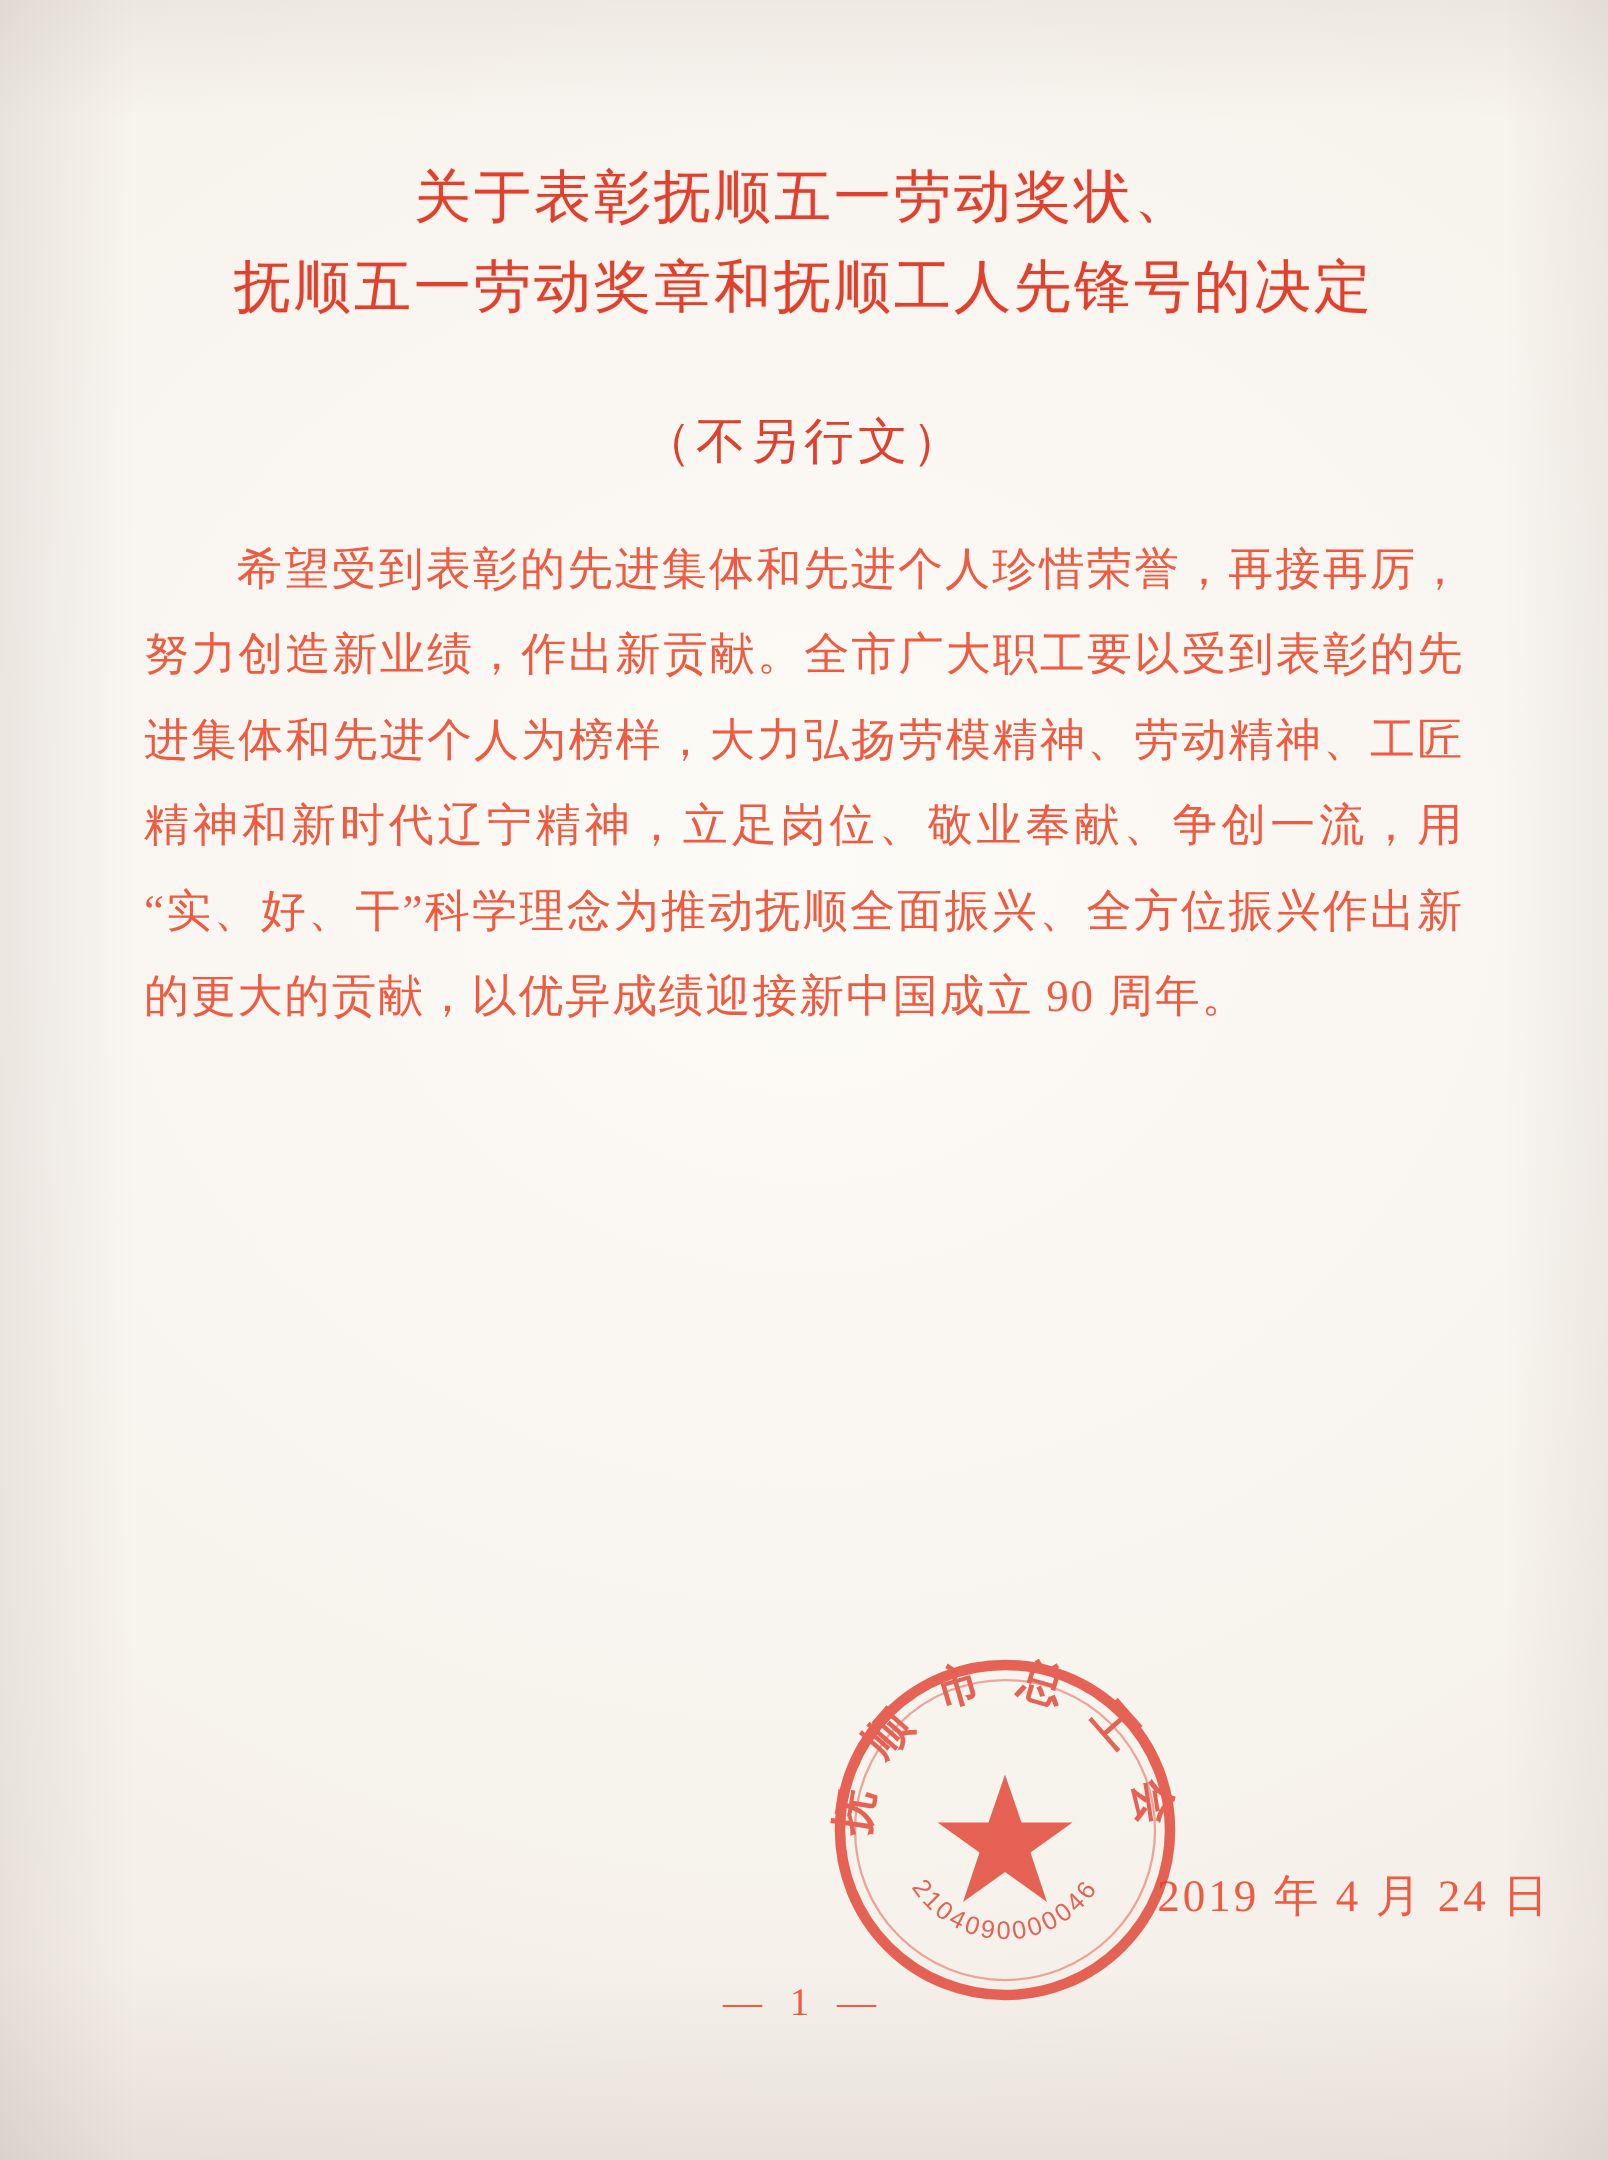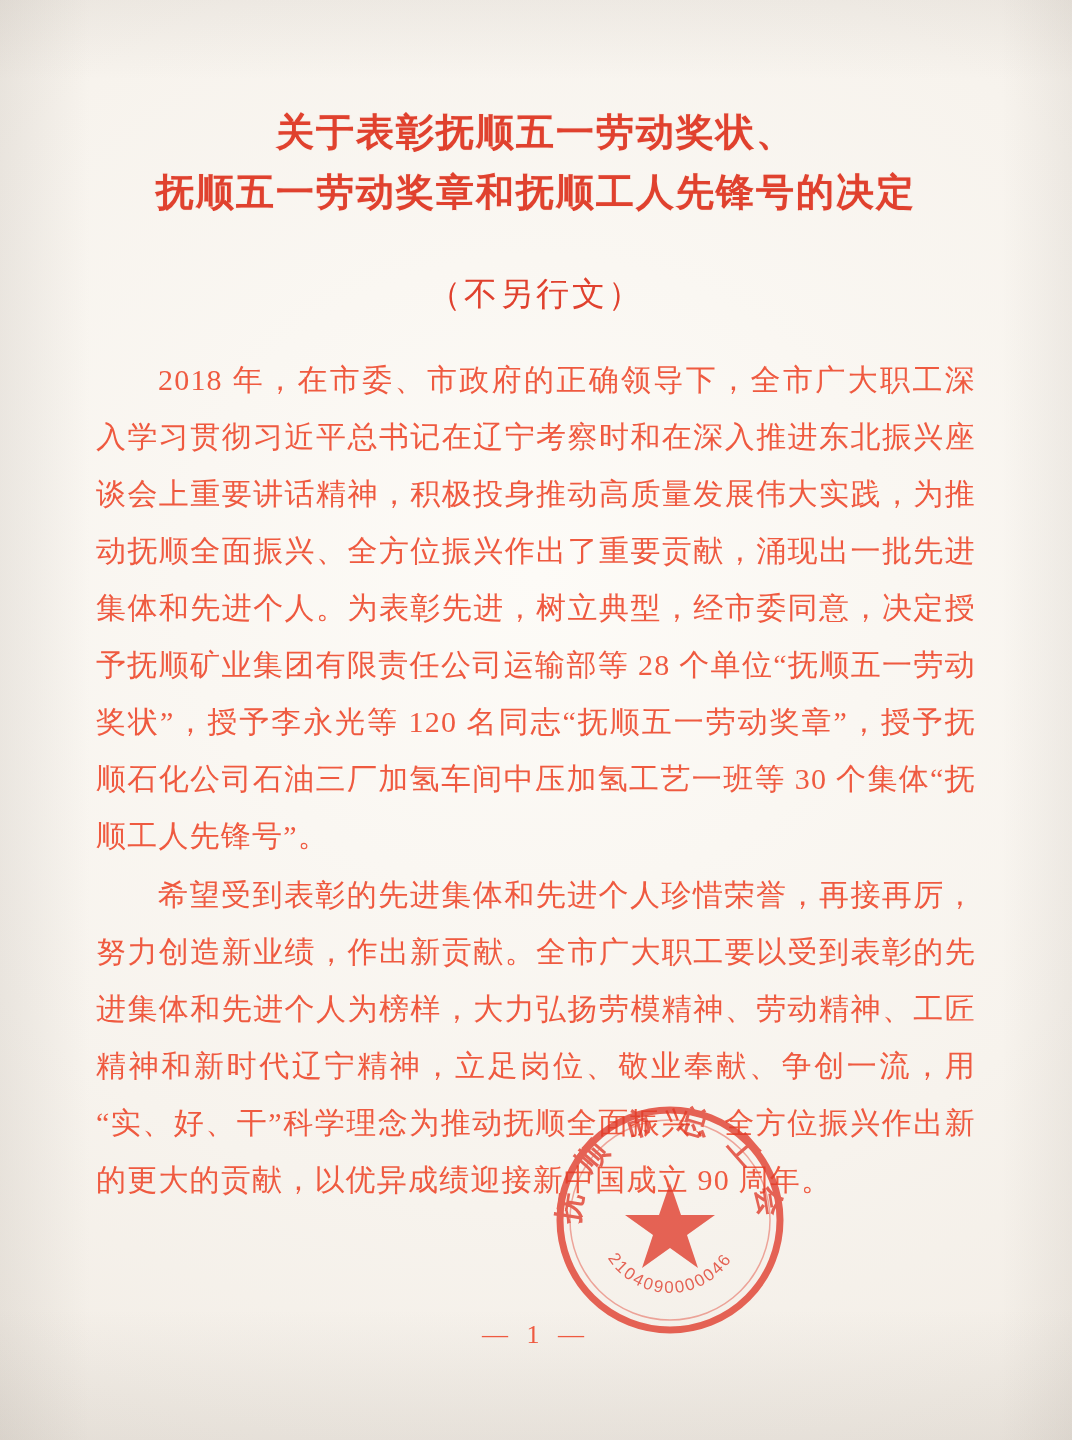--- a/index.html
+++ b/index.html
@@ -32,21 +32,21 @@
   .doc {
     position: absolute;
     left: 96px;
     top: 0;
     width: 880px;
     height: 1440px;
   }
   .title {
     color: #e0412e;
     text-align: center;
-    font-weight: bold;
+    font-weight: normal;
     letter-spacing: 2px;
     text-shadow: 0 0 1px rgba(224,65,46,0.35);
   }
   .title-line {
     font-size: 38px;
     line-height: 56px;
     white-space: nowrap;
   }
   .title-line-1 { margin-top: 104px; }
   .title-line-2 { margin-top: 4px; }
@@ -114,25 +114,25 @@
   <div class="doc">
 
     <div class="title">
       <div class="title-line title-line-1">关于表彰抚顺五一劳动奖状、</div>
       <div class="title-line title-line-2">抚顺五一劳动奖章和抚顺工人先锋号的决定</div>
     </div>
 
     <div class="subtitle">（不另行文）</div>
 
     <div class="body">
-      <p class="para">2018 年，在市委、市政府的正确领导下，全市广大职工深入学习贯彻习近平总书记在辽宁考察时和在深入推进东北振兴座谈会上重要讲话精神，积极投身推动高质量发展伟大实践，为推动抚顺全面振兴、全方位振兴作出了重要贡献，涌现出一批先进集体和先进个人。为表彰先进，树立典型，经市委同意，决定授予抚顺矿业集团有限责任公司运输部等 28 个单位“抚顺五一劳动奖状”，授予李永光等 120 名同志“抚顺五一劳动奖章”，授予抚顺石化公司石油三厂加氢车间中压加氢工艺一班等 30 个集体“抚顺工人先锋号”。</p>
       <p class="para">希望受到表彰的先进集体和先进个人珍惜荣誉，再接再厉，努力创造新业绩，作出新贡献。全市广大职工要以受到表彰的先进集体和先进个人为榜样，大力弘扬劳模精神、劳动精神、工匠精神和新时代辽宁精神，立足岗位、敬业奉献、争创一流，用“实、好、干”科学理念为推动抚顺全面振兴、全方位振兴作出新的更大的贡献，以优异成绩迎接新中国成立 90 周年。</p>
     </div>
   </div>
 
+  <div class="signature">2019 年 4 月 24 日</div>
 
   <div class="seal">
     <svg width="250" height="250" viewBox="0 0 250 250" xmlns="http://www.w3.org/2000/svg">
       <defs>
         <path id="sealTopArc" d="M 34,125 A 91,91 0 0 1 216,125"></path>
         <path id="sealBottomArc" d="M 52,125 A 73,73 0 0 0 198,125"></path>
       </defs>
       <circle cx="125" cy="125" r="110" fill="none" stroke="#e03a2a" stroke-width="7"></circle>
       <circle cx="125" cy="125" r="100" fill="none" stroke="#e03a2a" stroke-width="1.5" opacity="0.55"></circle>
       <text font-family="'Liberation Serif', serif" font-size="30" font-weight="bold" fill="#e03a2a" letter-spacing="7">

